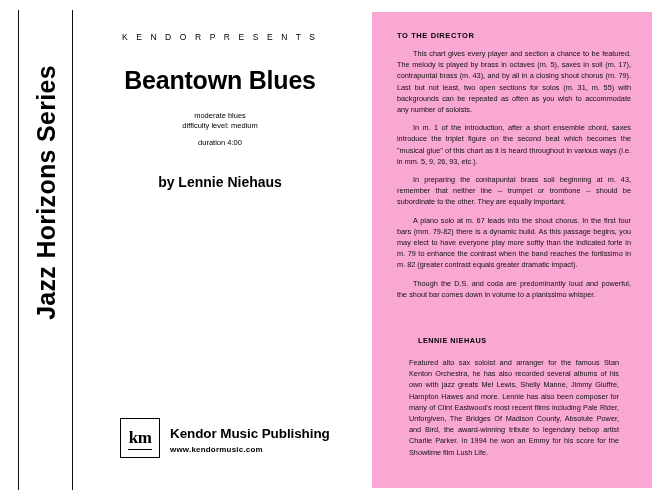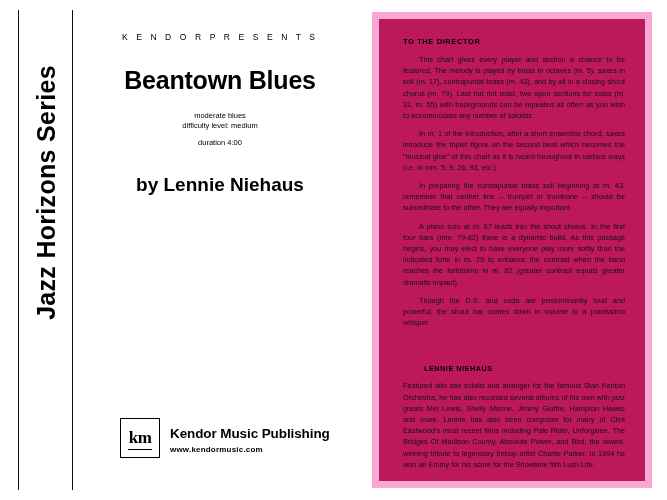--- a/index.html
+++ b/index.html
@@ -76,21 +76,21 @@
     letter-spacing: -0.2px;
   }
   .subinfo {
     margin-top: 16px;
     font-size: 7.5px;
     line-height: 10px;
     color: #000;
   }
   .byline {
     margin-top: 26px;
-    font-size: 19px;
+    font-size: 14px;
     font-weight: bold;
     text-align: center;
   }
 
   
   .publisher {
     position: absolute;
     left: 86px;
     top: 418px;
     width: 268px;
@@ -141,23 +141,23 @@
     white-space: nowrap;
   }
 
   
   .notes-panel {
     position: absolute;
     left: 372px;
     top: 12px;
     width: 280px;
     height: 476px;
-    border: 7px solid #f9a8d4;
+    border: 1px solid #f9a8d4;
     box-sizing: border-box;
-    background: #be185d;
+    background: #f9a8d4;
   }
   .notes-inner {
     position: absolute;
     left: 24px;
     top: 18px;
     right: 20px;
     bottom: 12px;
   }
   .notes-heading {
     font-size: 7.5px;
@@ -179,21 +179,21 @@
     font-weight: bold;
     letter-spacing: 0.5px;
     margin-bottom: 7px;
     padding-left: 21px;
   }
   .bio-para {
     font-size: 7.3px;
     line-height: 11.2px;
     text-align: justify;
     text-indent: 0;
-    margin: 0;
+    margin: 12px;
     color: #111;
   }
 </style>
 </head>
 <body>
 
 <div class="page">
 
   <div class="series-band">
     <div class="series-rule left"></div>

